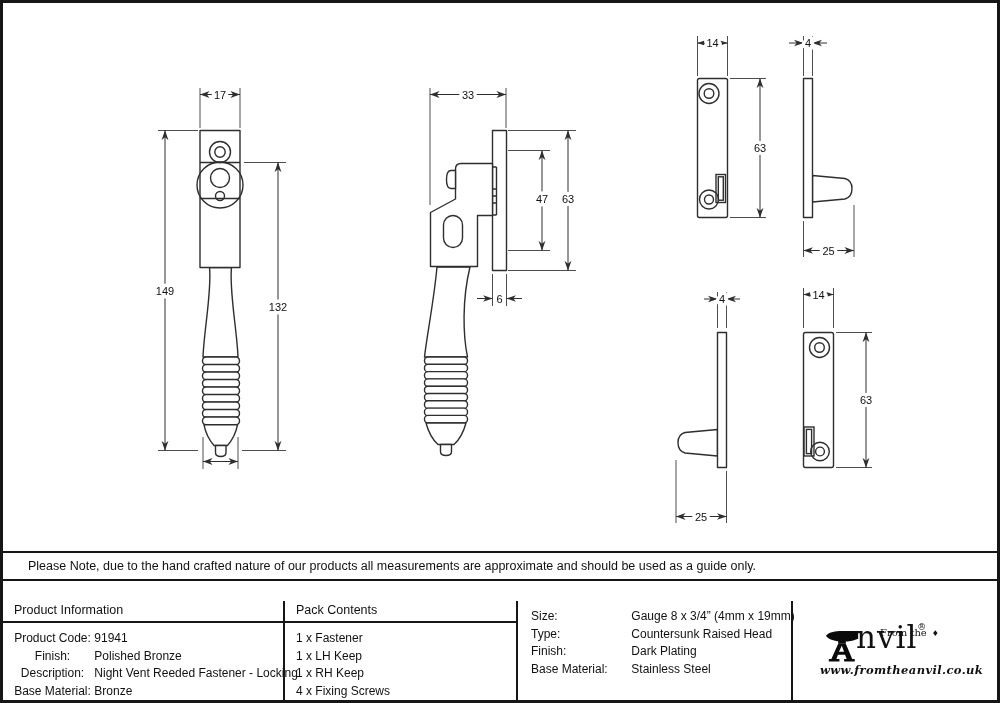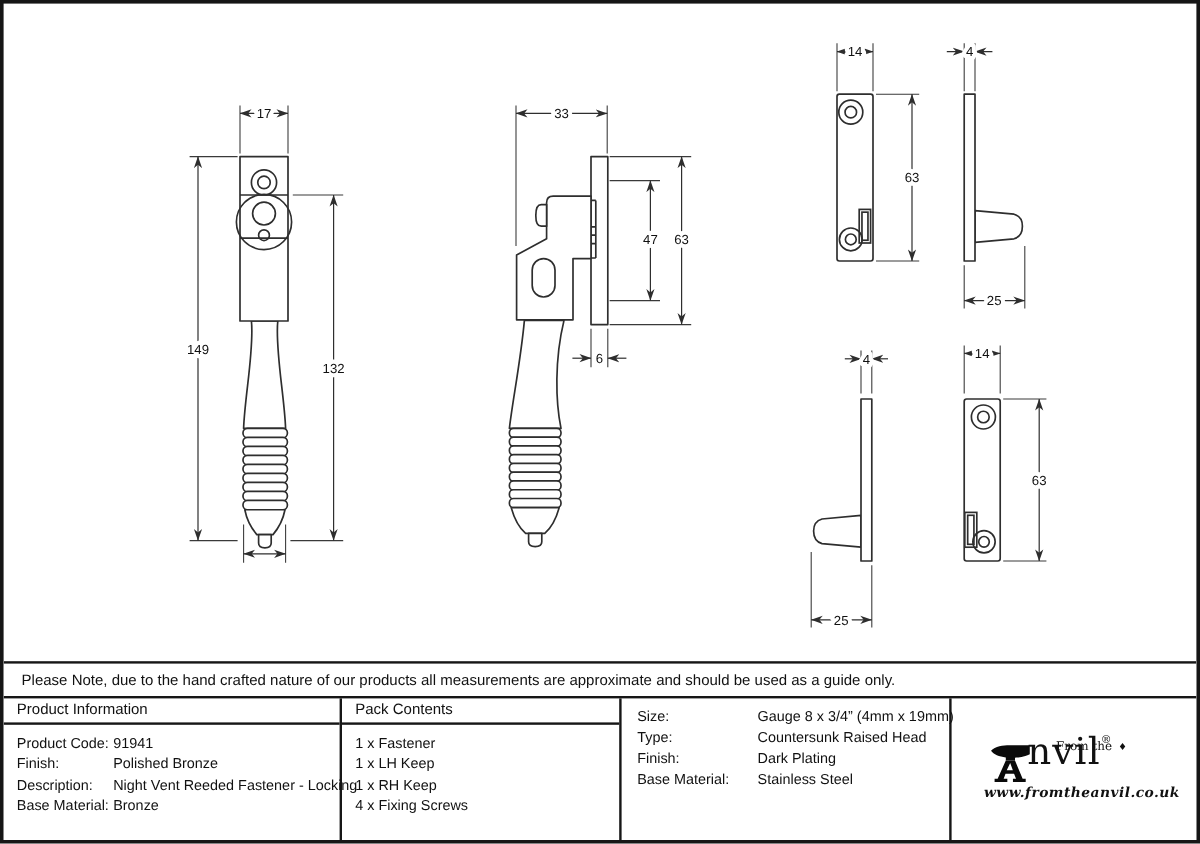--- a/index.html
+++ b/index.html
@@ -13,29 +13,29 @@
   .ol{fill:#fff; stroke:#2e2e2e; stroke-width:1.4; stroke-linejoin:round;}
   .nf{fill:none; stroke:#2e2e2e; stroke-width:1.4;}
   .dim{stroke:#2e2e2e; stroke-width:1; fill:none;}
   .ext{stroke:#3a3a3a; stroke-width:0.9; fill:none;}
   .dt{font:11px "Liberation Sans",sans-serif; fill:#111; text-anchor:middle;
       stroke:#fff; stroke-width:7px; paint-order:stroke; stroke-linejoin:round;}
   
   .table-wrap{position:absolute; left:0; right:0; top:548px; bottom:0;
     border-top:2px solid #161616; display:flex; flex-direction:column; background:#fff;}
   .note-row{height:27px; border-bottom:2px solid #161616; display:flex;
-    align-items:center; padding-left:15px; font-size:12.5px;text-align:center;}
+    align-items:center; padding-left:25px; font-size:12.5px;text-align:center;}
   .cols{flex:1; display:flex;}
-  .col{border-right:2px solid #161616; display:flex; flex-direction:column; box-sizing:border-box;}
+  .col{border-right:2px solid #161616; display:flex; flex-direction:column; box-sizing:border-box;margin-top:20px;}
   .col-product{width:282px;} .col-pack{width:233px;} .col-screws{width:275px;}
   .col-logo{flex:1; border-right:none; align-items:center; justify-content:center;}
   .hdr{height:18px; padding:2px 0 0 11px; border-bottom:2px solid #161616; font-size:12.5px;}
   .cellbody{flex:1; padding-top:7px; font-size:12px; line-height:17.4px;}
   .kv{padding-left:11px; white-space:nowrap;}
-  .kv .k{display:inline-block; width:77px;}
+  .kv .k{display:inline-block; width:77px;text-align:center;}
   .kv2{padding-left:13px; white-space:nowrap;}
   .kv2 .k{display:inline-block; width:97px;}
   .pack-line{padding-left:11px; white-space:nowrap;}
   
   .logo{width:150px; text-align:center;}
   .logo-top{position:relative; height:36px; width:146px; margin:0 auto;}
   .anvil-icon{position:absolute; left:2px; top:3px;}
   .fromthe{position:absolute; left:58px; top:2px; font:10px "DejaVu Serif",serif; white-space:nowrap;}
   .fromthe .diamond{font-size:8px; margin-left:5px;}
   .nvil{position:absolute; left:34px; top:-6px; font:31px "DejaVu Serif",serif; letter-spacing:1px; white-space:nowrap;}

